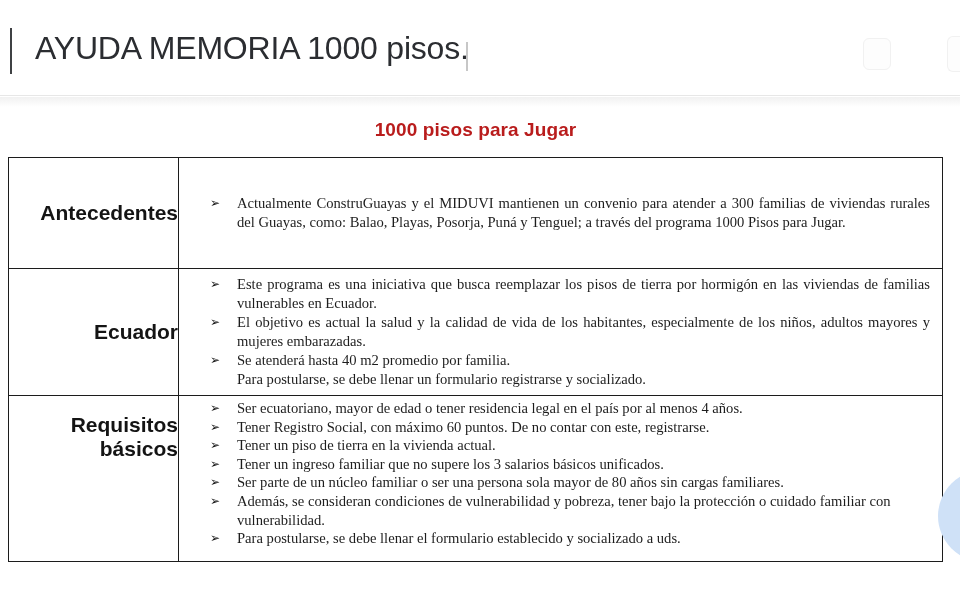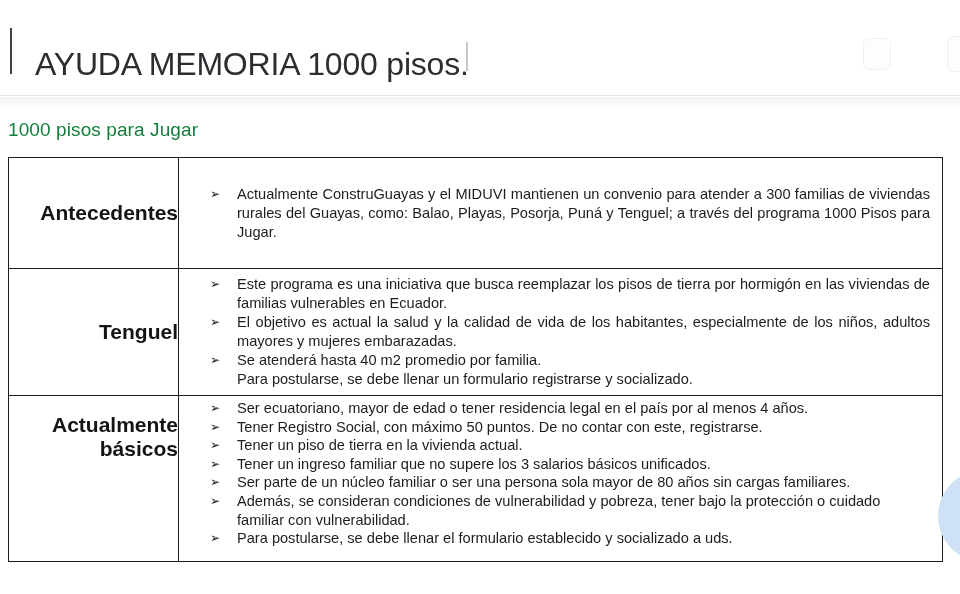--- a/index.html
+++ b/index.html
@@ -7,54 +7,54 @@
               font-family:"Liberation Sans", sans-serif; }
   .stage { position:relative; width:960px; height:594px; background:#fff; }
 
   
   .header { position:absolute; top:0; left:0; width:960px; height:96px;
             background:#ffffff; border-bottom:1px solid #e7e7e7; }
   .header-shadow { position:absolute; top:97px; left:0; width:960px; height:10px;
                    background:linear-gradient(#f1f1f1, #ffffff); }
   .left-caret { position:absolute; left:10px; top:28px; width:2px; height:46px;
                 background:#3f4144; }
-  .page-title { position:absolute; left:35px; top:40px; height:48px;
+  .page-title { position:absolute; left:35px; top:24px; height:48px;
                 font-size:32px; letter-spacing:-0.2px; color:#2b2d31;
                 white-space:nowrap; line-height:48px; font-weight:400; }
   .title-cursor { position:absolute; left:466px; top:42px; width:2px; height:29px;
                   background:#c7c7c7; }
   .ghost-btn-a { position:absolute; left:863px; top:38px; width:28px; height:32px;
                  border:1px solid #f1f1f1; border-radius:6px; background:#fdfdfd; }
   .ghost-btn-b { position:absolute; left:947px; top:36px; width:13px; height:36px;
                  border:1px solid #f1f1f1; border-right:none;
                  border-radius:6px 0 0 6px; background:#fdfdfd; }
 
   
   .doc-heading { position:absolute; top:119px; left:8px; width:935px;
-                 text-align:left; font-weight:normal; font-size:19px;
-                 color:#15803d; letter-spacing:0.1px; }
+                 text-align:center; font-weight:bold; font-size:19px;
+                 color:#b91c1c; letter-spacing:0.1px; }
 
   table.doc-table { position:absolute; top:157px; left:8px; width:935px;
                     border-collapse:collapse; table-layout:fixed;
                     color:#1d1d1d; }
   table.doc-table td { border:1.6px solid #1c1c1c; vertical-align:middle; }
   td.label-cell { width:170px; text-align:right; font-weight:bold;
                   font-size:21px; color:#141414;margin-left:16px; }
   td.content-cell { padding:4px 8px 4px 0; }
   tr.r1 { height:111px; }
   tr.r2 { height:127px; }
   tr.r3 { height:166px; }
   tr.r3 td.label-cell { vertical-align:top; padding-top:17px; }
   tr.r3 td.content-cell { vertical-align:top; padding-top:3px; }
 
   ul.bullets { list-style:none; }
   ul.bullets li { display:flex; font-size:14.6px; line-height:19px; }
   tr.r3 ul.bullets li { line-height:18.6px; }
   .arrow { flex:0 0 58px; padding-left:31px; font-size:12px; color:#111; }
-  .btext { flex:1 1 auto; padding-right:4px; }
+  .btext { flex:1 1 auto; padding-right:4px;font-family:Liberation Serif, serif; }
   .just .btext { text-align:justify; }
 
   
   .float-circle { position:absolute; left:938px; top:470px; width:92px; height:92px;
                   border-radius:50%; background:#cfe1f7; }
 </style>
 </head>
 <body>
 
 <div class="stage">
@@ -78,21 +78,21 @@
         <ul class="bullets">
           <li>
             <span class="arrow">➢</span>
             <span class="btext">Actualmente ConstruGuayas y el MIDUVI mantienen un convenio para atender a 300 familias de viviendas rurales del Guayas, como:  Balao, Playas, Posorja, Puná y Tenguel; a través del programa 1000 Pisos para Jugar.</span>
           </li>
         </ul>
       </td>
     </tr>
 
     <tr class="r2">
-      <td class="label-cell">Tenguel</td>
+      <td class="label-cell">Ecuador</td>
       <td class="content-cell just">
         <ul class="bullets">
           <li>
             <span class="arrow">➢</span>
             <span class="btext">Este programa es una iniciativa que busca reemplazar los pisos de tierra por hormigón en las viviendas de familias vulnerables en Ecuador.</span>
           </li>
           <li>
             <span class="arrow">➢</span>
             <span class="btext">El objetivo es actual la salud y la calidad de vida de los habitantes, especialmente de los niños, adultos mayores y mujeres embarazadas.</span>
           </li>
@@ -102,30 +102,30 @@
           </li>
           <li>
             <span class="arrow"></span>
             <span class="btext">Para postularse, se debe llenar un formulario registrarse y socializado.</span>
           </li>
         </ul>
       </td>
     </tr>
 
     <tr class="r3">
-      <td class="label-cell">Actualmente básicos</td>
+      <td class="label-cell">Requisitos básicos</td>
       <td class="content-cell">
         <ul class="bullets">
           <li>
             <span class="arrow">➢</span>
             <span class="btext">Ser ecuatoriano, mayor de edad o tener residencia legal en el país por al menos 4 años.</span>
           </li>
           <li>
             <span class="arrow">➢</span>
-            <span class="btext">Tener Registro Social, con máximo 50 puntos. De no contar con este, registrarse.</span>
+            <span class="btext">Tener Registro Social, con máximo 60 puntos. De no contar con este, registrarse.</span>
           </li>
           <li>
             <span class="arrow">➢</span>
             <span class="btext">Tener un piso de tierra en la vivienda actual.</span>
           </li>
           <li>
             <span class="arrow">➢</span>
             <span class="btext">Tener un ingreso familiar que no supere los 3 salarios básicos unificados.</span>
           </li>
           <li>

